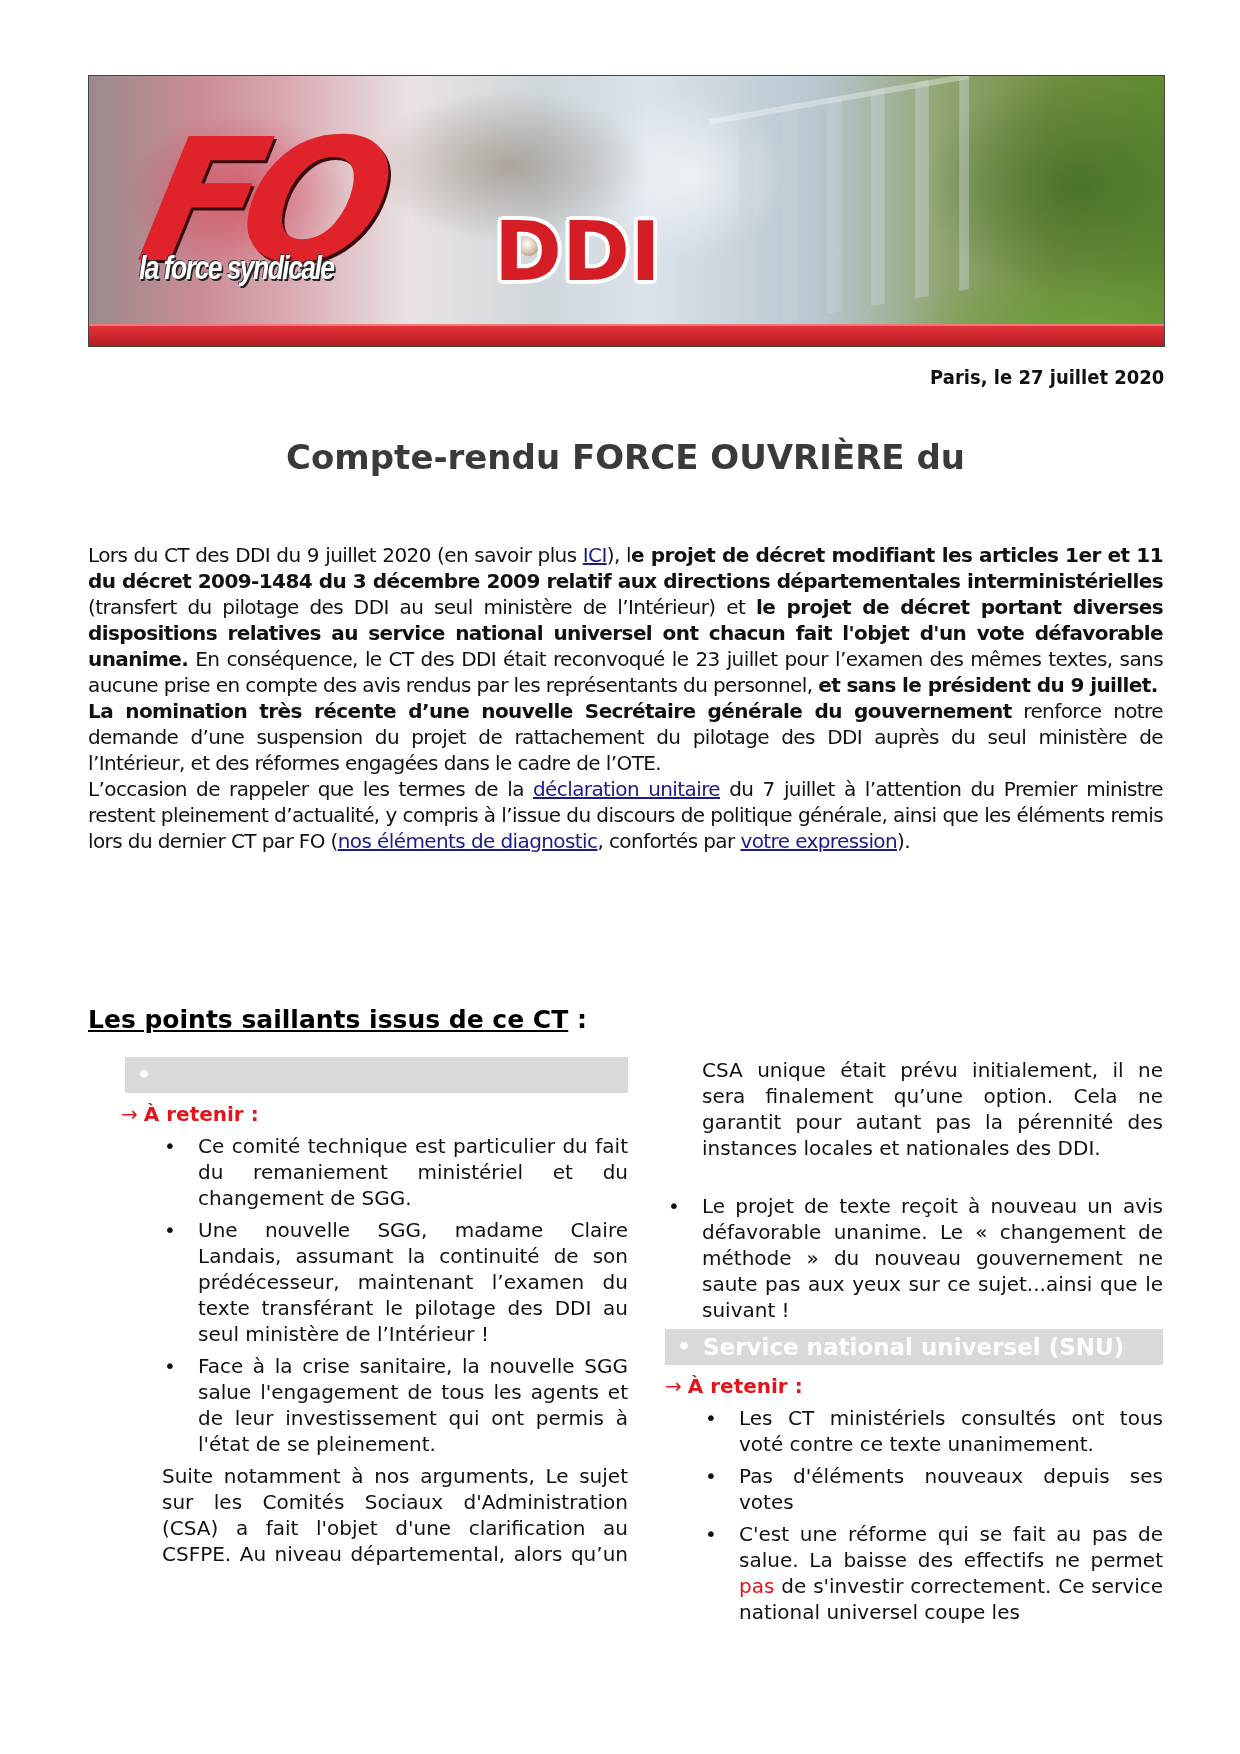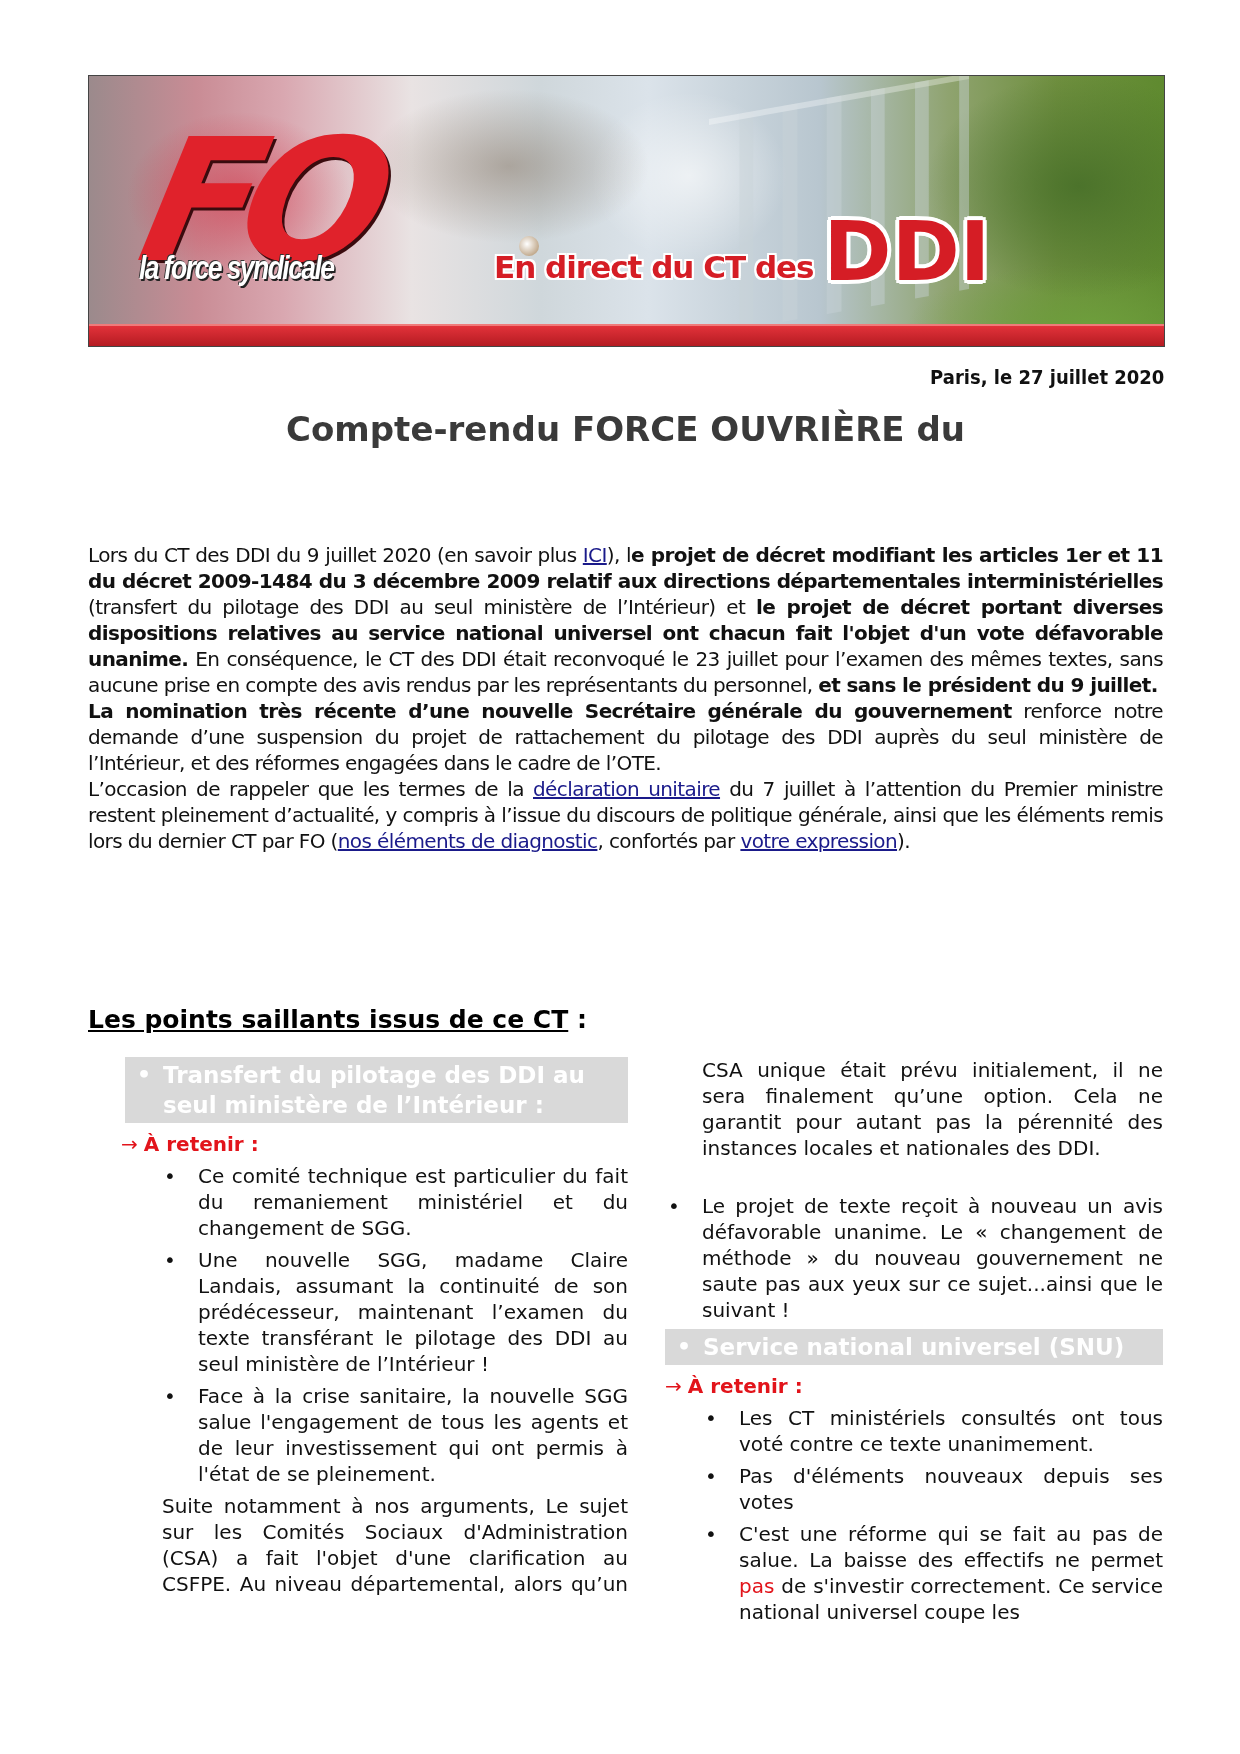--- a/index.html
+++ b/index.html
@@ -25,21 +25,21 @@
   .banner-head { position: absolute; left: 405px; top: 135px; display: flex; align-items: flex-end; gap: 10px; }
   .banner-head .small { font-family: "DejaVu Sans", sans-serif; font-weight: bold; font-size: 31px; color: #d51d25; letter-spacing: -1px;
     text-shadow: 2px 0 0 #fff, -2px 0 0 #fff, 0 2px 0 #fff, 0 -2px 0 #fff, 2px 2px 0 #fff, -2px -2px 0 #fff, 2px -2px 0 #fff, -2px 2px 0 #fff; padding-bottom: 8px; }
   .banner-head .big { font-family: "DejaVu Sans", sans-serif; font-weight: bold; font-size: 82px; line-height: 1; color: #d51d25;
     text-shadow: 4px 0 0 #fff, -4px 0 0 #fff, 0 4px 0 #fff, 0 -4px 0 #fff, 3px 3px 0 #fff, -3px -3px 0 #fff, 3px -3px 0 #fff, -3px 3px 0 #fff; }
   .ball { position: absolute; left: 430px; top: 160px; width: 20px; height: 20px; border-radius: 50%; background: radial-gradient(circle at 40% 40%, #fff, #a98860); }
 
   
   .dateline { position: absolute; right: 76px; top: 365px; font-family: "DejaVu Sans", sans-serif; font-weight: bold; font-size: 20px; color: #111; transform: scaleX(0.9); transform-origin: right; }
   .title { position: absolute; left: 88px; width: 1075px; top: 403px; text-align: center; font-family: "DejaVu Sans", sans-serif; font-weight: bold; font-size: 34px; line-height: 52px; }
-  .title .l1 { color: #3a3a3a; }
+  .title .l1 { color: #3a3a3a; margin-top: 28px; }
   .title .l2 { color: #0c0c0c; }
 
   
   .intro { position: absolute; left: 88px; width: 1075px; top: 542px; font-family: "DejaVu Sans", sans-serif; font-size: 20px; line-height: 26px; text-align: justify; color: #111; }
   .intro p { margin: 0; }
   .intro b { font-weight: bold; }
   a.lnk { color: #1a1a8a; text-decoration: underline; }
   .para-cond { letter-spacing: -0.6px; }
 
   
@@ -69,21 +69,20 @@
 </head>
 <body>
 
 <div class="banner">
   <div class="sky"></div>
   <div class="bridge"></div>
   <div class="ball"></div>
   <div class="logo-fo">FO</div>
   <div class="logo-tag">la force syndicale</div>
   <div class="banner-head">
-    <span class="small">En direct du CT des</span>
     <span class="big">DDI</span>
   </div>
   <div class="redbar"></div>
 </div>
 
 <div class="dateline">Paris, le 27 juillet 2020</div>
 
 <div class="title">
   <div class="l1">Compte-rendu FORCE OUVRIÈRE du</div>
 </div>
@@ -100,21 +99,20 @@
   </p>
 </div>
 
 <div class="section-title">
   <u>Les points saillants issus de ce CT</u><span> :</span>
 </div>
 
 <div class="col col-left">
   <div class="topic">
     <span class="dot">•</span>
-    <span>Transfert du pilotage des DDI au seul ministère de l’Intérieur :</span>
   </div>
   <div class="retain">
     <span class="arrow">→</span><span>À retenir :</span>
   </div>
   <ul class="bl sub">
     <li><span class="b">•</span><span>Ce comité technique est particulier du fait du remaniement ministériel et du changement de SGG.</span></li>
     <li><span class="b">•</span><span>Une nouvelle SGG, madame Claire Landais, assumant la  continuité de son prédécesseur, maintenant l’examen du texte transférant le pilotage des DDI au seul ministère de l’Intérieur !</span></li>
     <li><span class="b">•</span><span>Face à la crise sanitaire, la nouvelle SGG salue l'engagement de tous les agents et de leur investissement qui ont permis à l'état de se pleinement.</span></li>
   </ul>
   <ul class="bl top">

